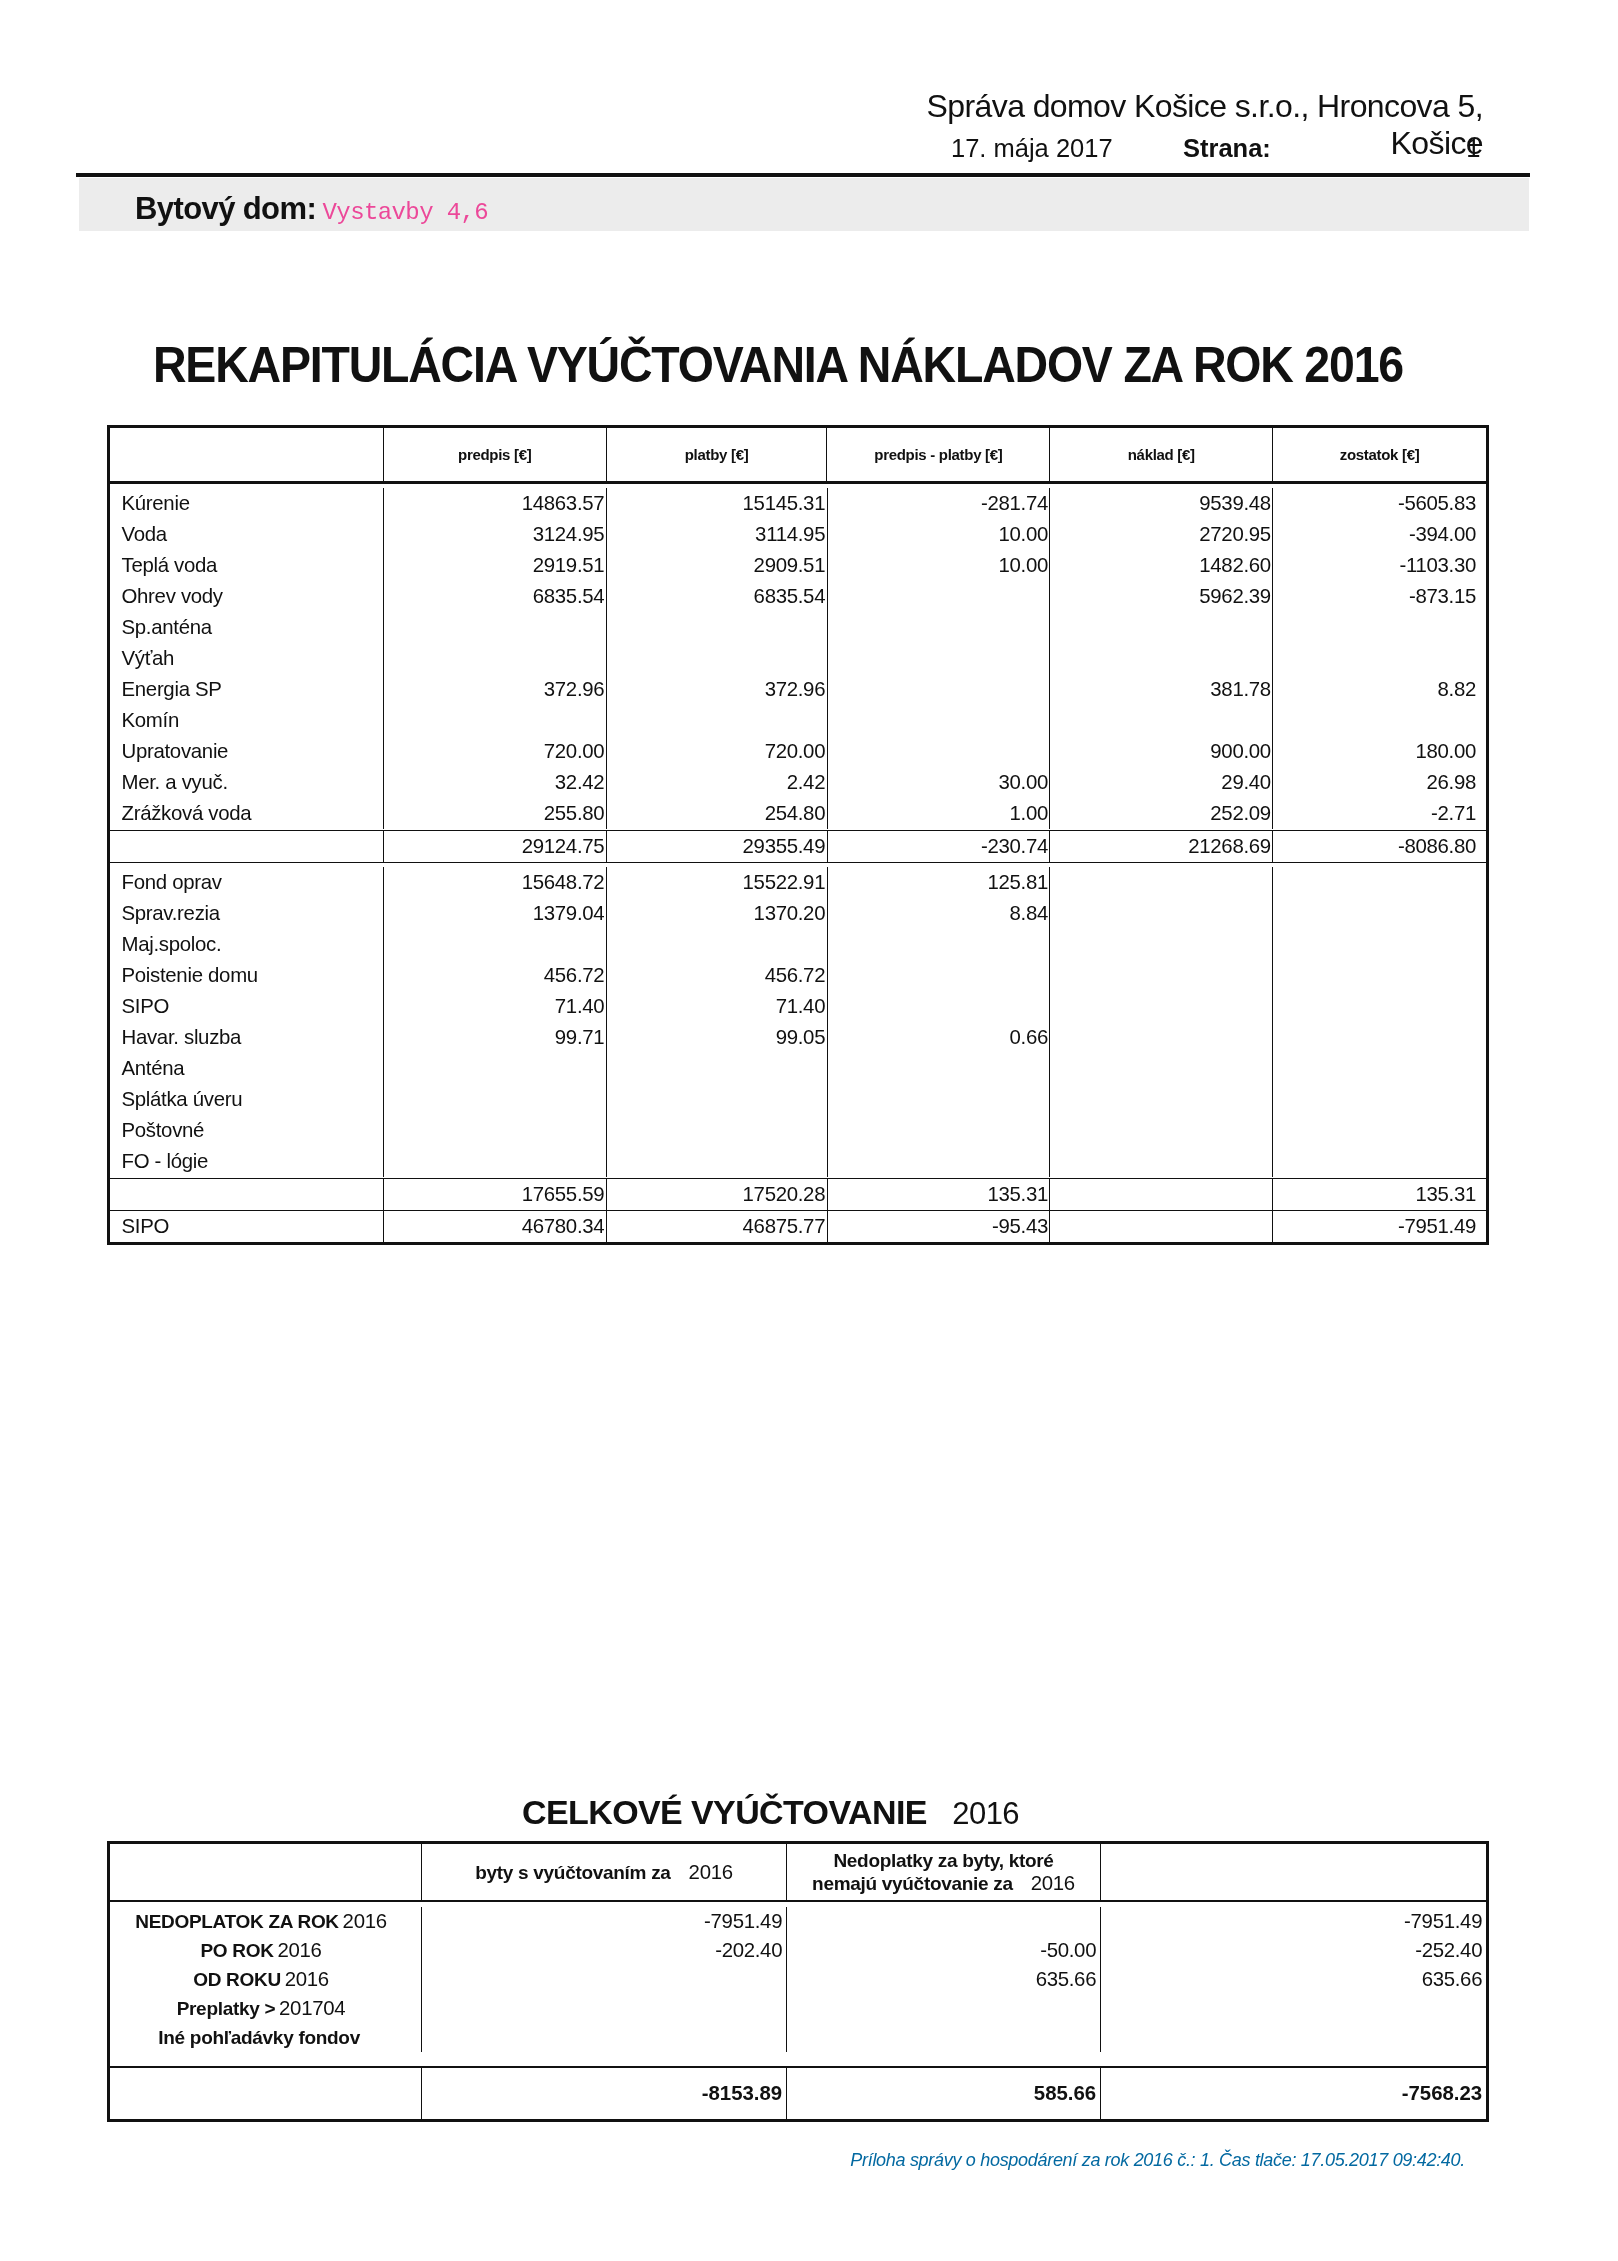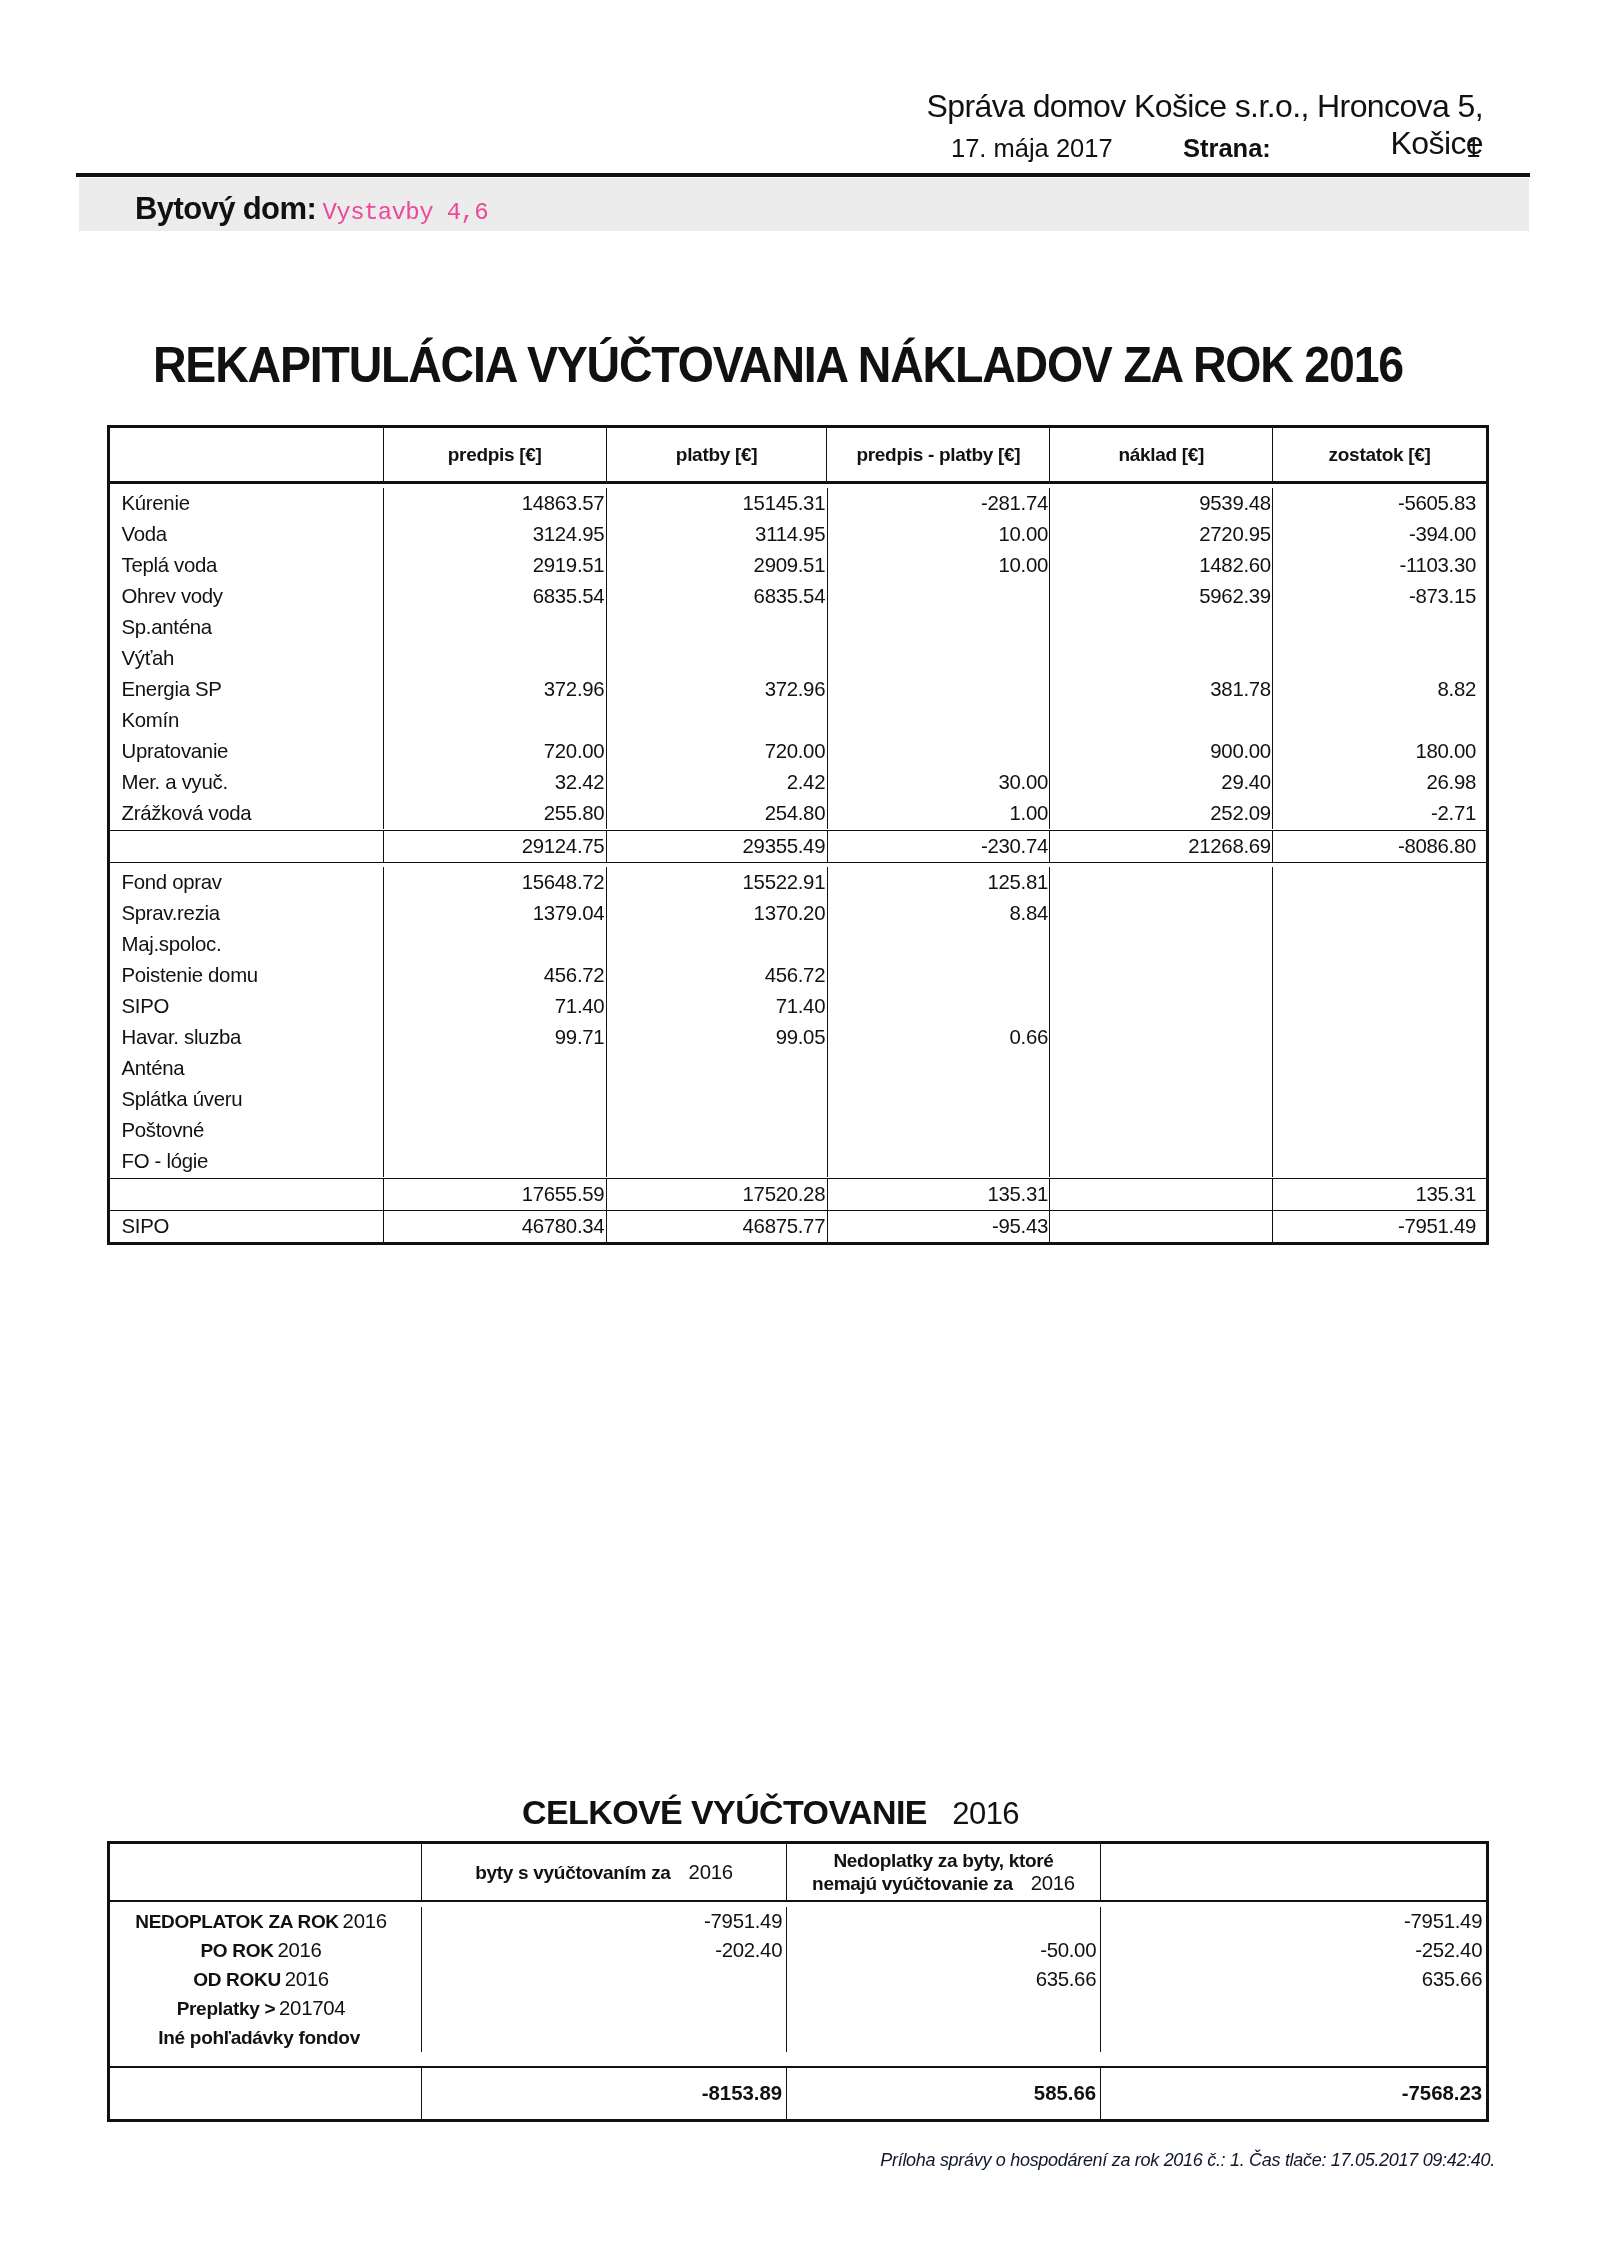--- a/index.html
+++ b/index.html
@@ -17,21 +17,21 @@
   .band { left:79px; top:178px; width:1450px; height:53px; background:#ececec; }
   .dom { left:135px; top:191px; font-size:31px; font-weight:bold; letter-spacing:-0.6px; }
   .dom .val { font-family:"Liberation Mono", monospace; font-weight:normal; font-size:24px; margin-left:6.4px; color:#ec4899; }
 
   .title { left:153px; top:336px; font-size:50px; font-weight:bold; letter-spacing:-1.3px; transform:scaleX(0.93); transform-origin:left; }
 
   
   .tbl { position:absolute; left:107px; top:425px; width:1382px; border:3.2px solid #111; box-sizing:border-box; }
   .hdr { display:flex; height:53px; border-bottom:3.2px solid #111; }
   .hdr > div { box-sizing:border-box; border-right:1.3px solid #111; display:flex; align-items:center; justify-content:center;
-               font-weight:bold; font-size:19px; letter-spacing:-0.3px; }
+               font-weight:bold; font-size:15px; letter-spacing:-0.3px; }
   .hdr > div:last-child { border-right:none; }
   .c0 { width:274px; } .c1 { width:223px; } .c2 { width:221px; } .c3 { width:223px; } .c4 { width:223px; } .c5 { width:213px; }
   .sect { border-bottom:1.9px solid #111; }
   .sect.last { border-bottom:none; }
   .row { display:flex; height:31px; }
   .row > div { box-sizing:border-box; border-right:1.3px solid #111; font-size:20.4px; line-height:31px; white-space:nowrap; overflow:hidden; }
   .row > div:last-child { border-right:none; }
   .row .lbl { padding-left:11.5px; letter-spacing:-0.3px; }
   .row .num { text-align:right; padding-right:1.3px; letter-spacing:-0.3px; }
   .row .num.last { padding-right:10px; }
@@ -51,21 +51,21 @@
   .r2 { display:flex; height:29px; }
   .r2 > div { box-sizing:border-box; border-right:1.3px solid #111; font-size:20.4px; line-height:29px; white-space:nowrap; }
   .r2 > div:last-child { border-right:none; }
   .r2 .lbl { text-align:center; padding-right:9px; font-weight:bold; font-size:19px; letter-spacing:-0.3px; }
   .r2 .lbl .yr { font-weight:normal; font-size:20.4px; margin-left:3.8px; }
   .r2 .num { text-align:right; padding-right:3.8px; letter-spacing:-0.3px; }
   .tot2 { display:flex; height:51px; }
   .tot2 > div { box-sizing:border-box; border-right:1.3px solid #111; font-size:20.4px; font-weight:bold; line-height:51px; text-align:right; padding-right:3.8px; }
   .tot2 > div:last-child { border-right:none; }
 
-  .footer { left:859px; top:2150px; width:636px; text-align:right; font-size:18px; font-style:italic; color:#0f172a; letter-spacing:-0.3px; }
+  .footer { left:829px; top:2150px; width:636px; text-align:right; font-size:18px; font-style:italic; color:#0369a1; letter-spacing:-0.3px; }
 </style>
 </head>
 <body>
 
 <div class="abs company">Správa domov Košice s.r.o., Hroncova 5, Košice</div>
 <div class="abs dateline">
   <span class="date">17. mája 2017</span>
   <span class="strana">Strana:</span>
   <span class="page">1</span>
 </div>

